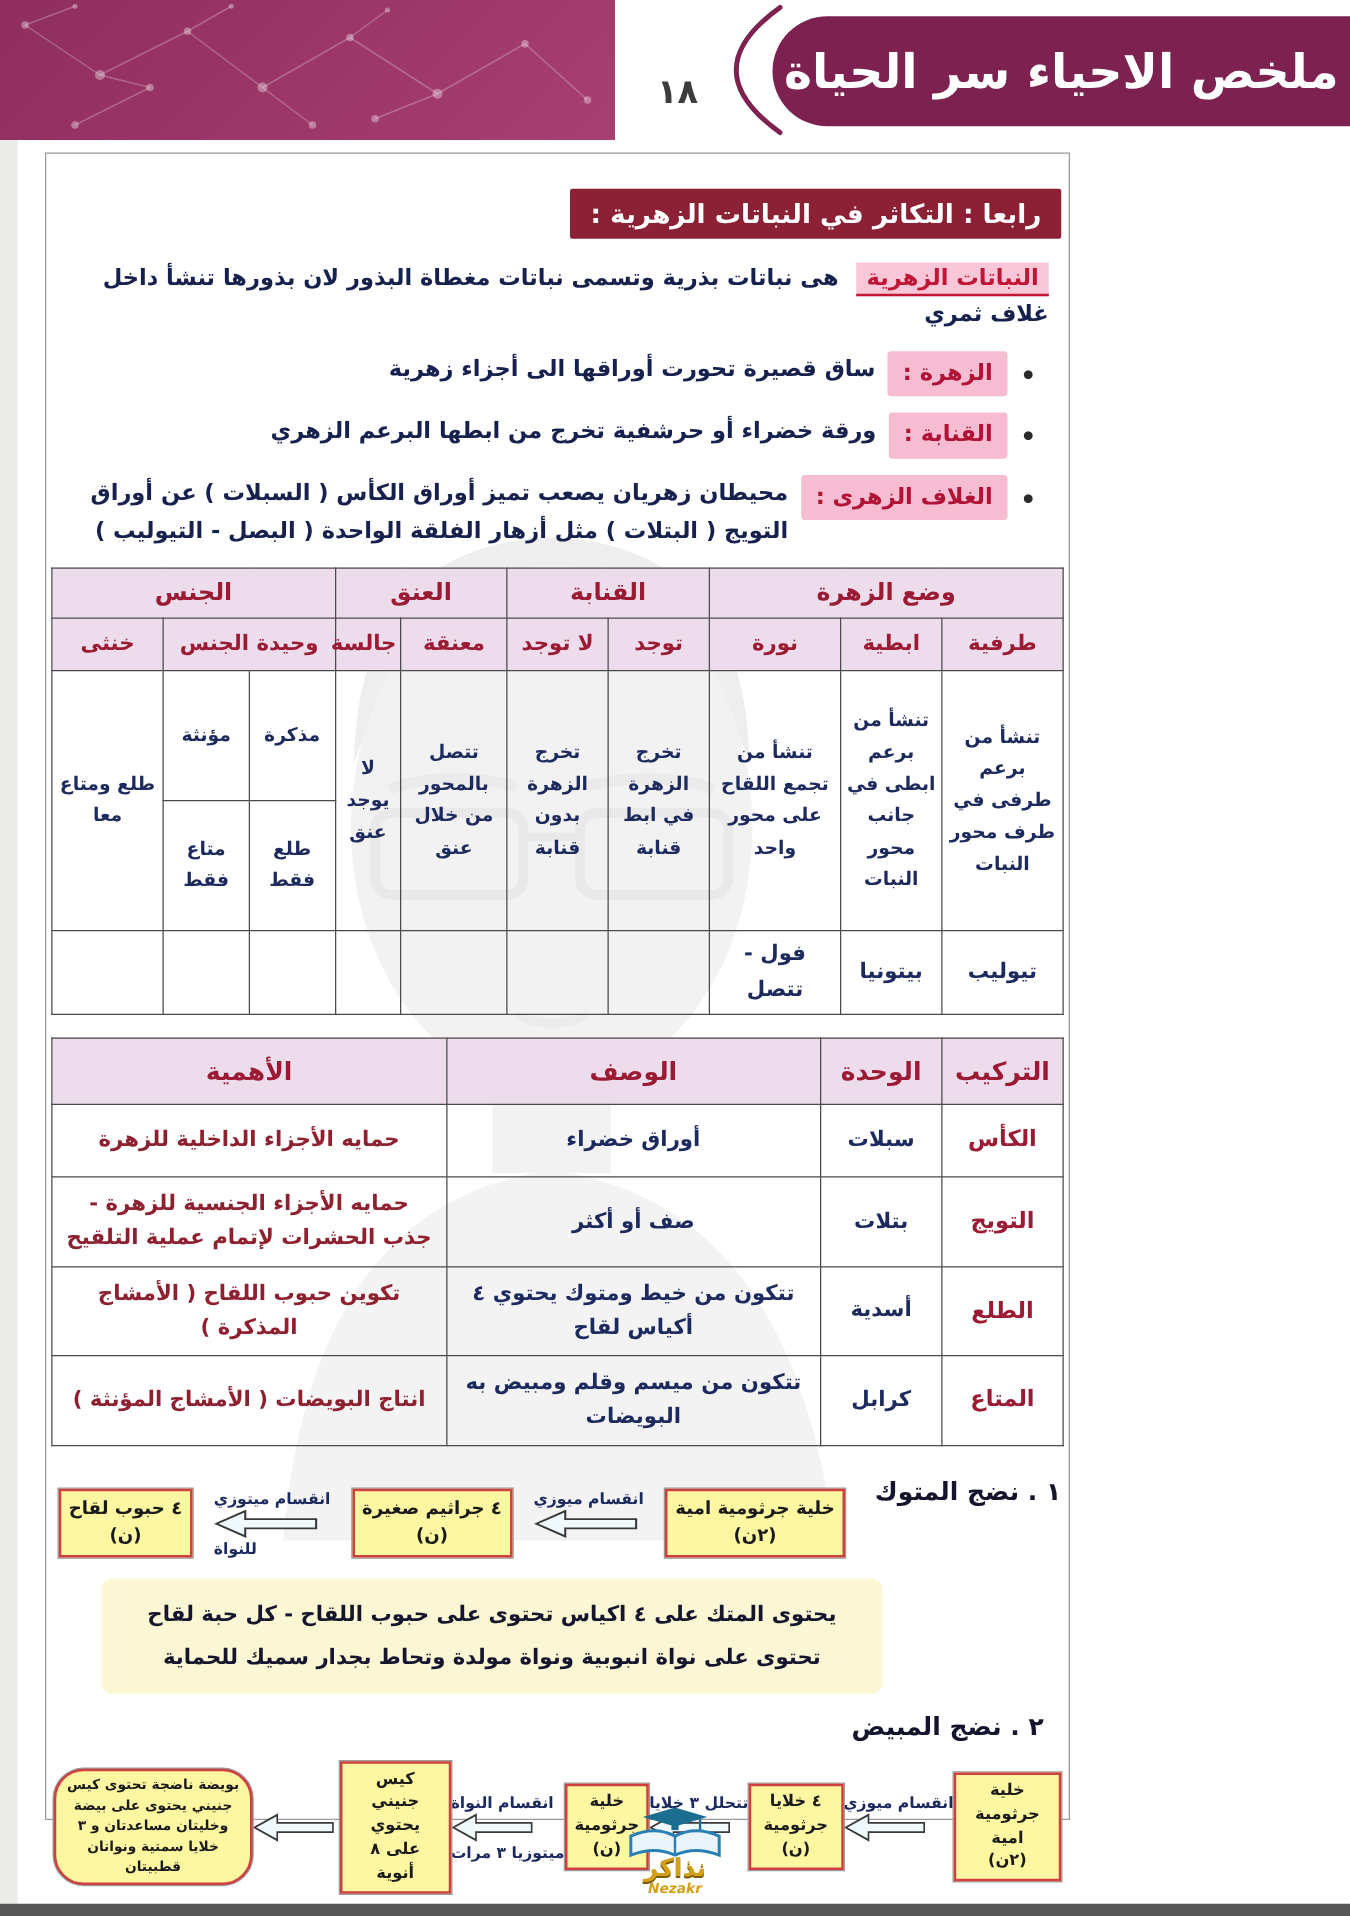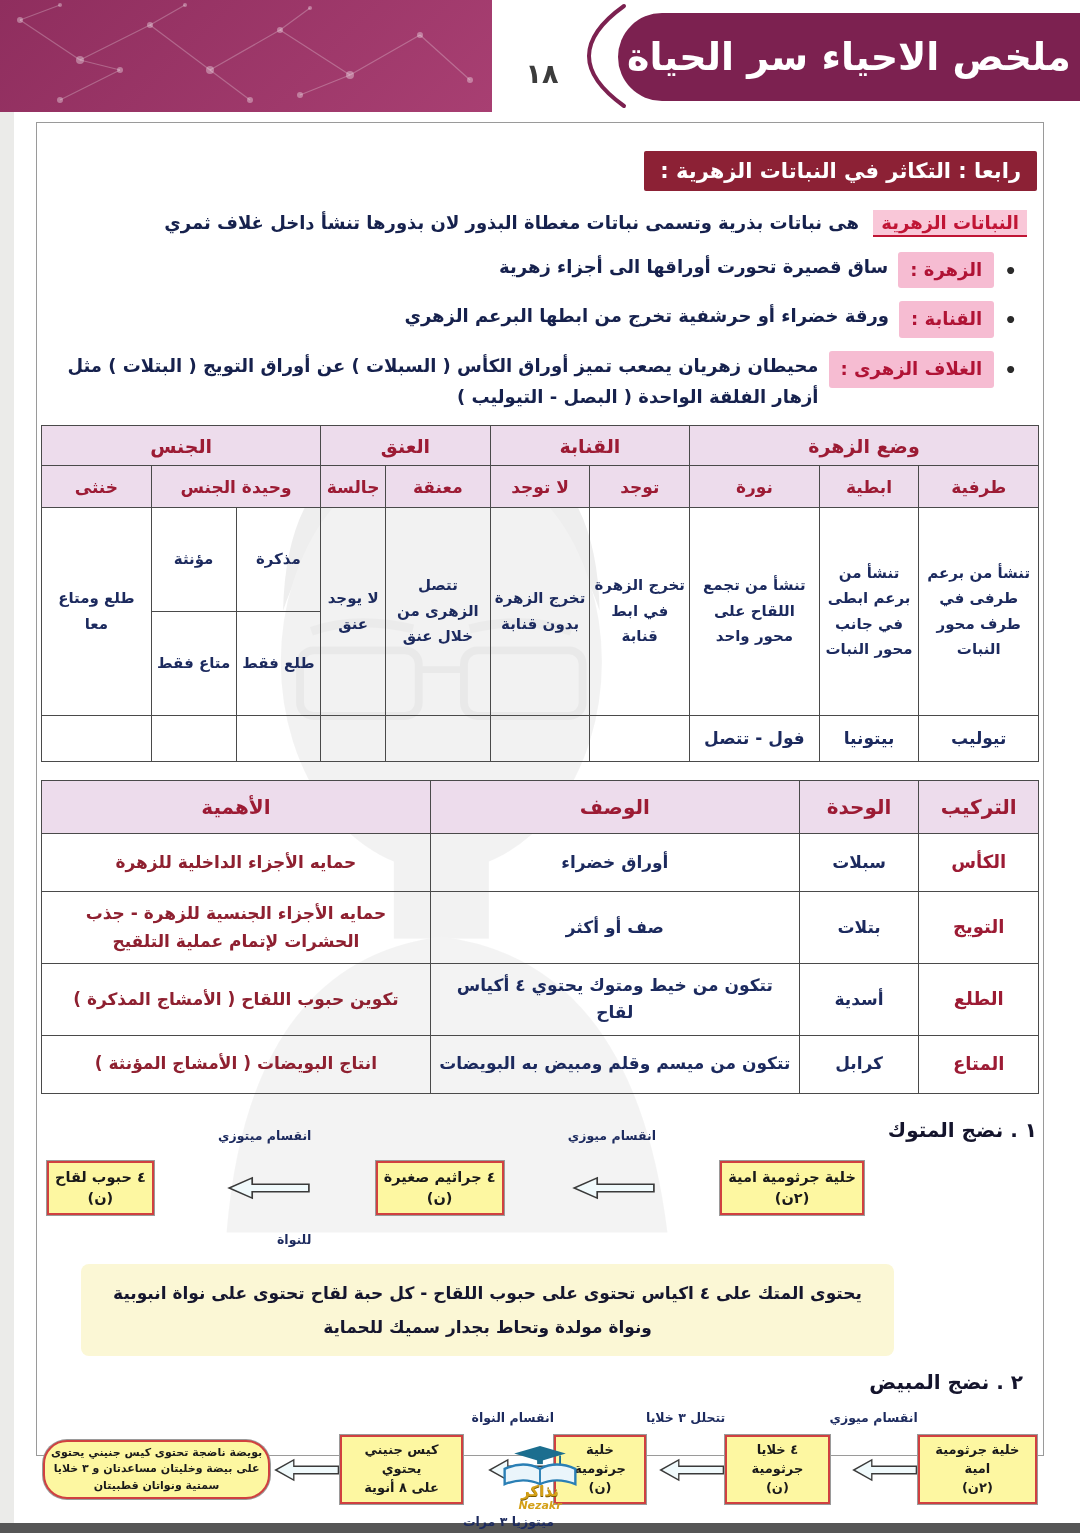--- a/index.html
+++ b/index.html
@@ -15,21 +15,21 @@
   .pattern-box{position:absolute;left:0;top:0;width:492px;height:112px;
     background:linear-gradient(135deg,#8f2e5e,#a83f72);overflow:hidden;}
   .pattern-box svg{position:absolute;left:0;top:0;}
   .title-box{position:absolute;right:0;top:13px;width:462px;height:88px;background:#7c2150;
     border-radius:48px 0 0 48px;display:flex;align-items:center;justify-content:center;}
   .title-box span{color:#ffffff;font-size:38px;font-weight:bold;white-space:nowrap;}
   .swoosh{position:absolute;right:452px;top:0;}
   .page-num{position:absolute;left:512px;top:58px;width:60px;text-align:center;
     font-size:27px;font-weight:bold;color:#3c3c3c;}
   
-  .frame{position:absolute;left:36px;top:122px;width:1008px;height:1334px;
+  .frame{position:absolute;left:36px;top:122px;width:820px;height:1334px;
     border:1px solid #9a9a9a;box-sizing:border-box;direction:rtl;padding:0 4px;}
   .watermark{position:absolute;left:150px;top:250px;opacity:.12;z-index:0;pointer-events:none;}
   .content{position:relative;z-index:1;}
   
   .section-title{display:inline-block;background:#8c2135;color:#fff;font-weight:bold;
     font-size:21px;padding:8px 16px;margin:28px 2px 14px 0;border-radius:2px;}
   
   .intro-line{margin:4px 12px 14px 0;font-size:18px;font-weight:bold;color:#16214d;line-height:1.6;}
   .intro-term{color:#c01535;background:#f9c7d8;padding:2px 8px;border-bottom:2.5px solid #c01535;margin-left:8px;}
   
@@ -62,33 +62,33 @@
   .step-title{font-weight:800;font-size:20px;color:#14142c;white-space:nowrap;}
   .flow{display:flex;align-items:center;direction:rtl;}
   .flow1{flex:1;margin:20px 24px 0 6px;justify-content:space-between;}
   .flow2{margin:16px 2px 0 2px;justify-content:space-between;}
   .fbox{background:#fdf7a1;border:2px solid #d04040;box-shadow:0 0 0 1px #9a9a9a;
     padding:4px 6px;text-align:center;}
   .fbox .l1,.fbox .l2{display:block;font-weight:bold;color:#1a1a1a;font-size:14.5px;line-height:1.45;}
   .flow2 .fbox .l1,.flow2 .fbox .l2{font-size:13px;}
   .fbox.wide{width:236px;padding:3px 5px;border-radius:24px;}
   .fbox.wide .l1{font-size:11px;line-height:1.5;}
-  .farrow{display:flex;flex-direction:column;align-items:flex-start;justify-content:center;min-width:70px;flex:0 0 auto;gap:32px;}
+  .farrow{display:flex;flex-direction:column;align-items:flex-end;justify-content:center;min-width:70px;flex:0 0 auto;}
   .albl{font-size:12.5px;font-weight:bold;color:#1c2a5e;white-space:nowrap;height:16px;}
   .arrow-svg{width:66px;height:24px;}
   .flow1 .arrow-svg{width:84px;}
   .arrow-svg path{fill:#f0fafc;stroke:#3a3a3a;stroke-width:1.6;}
   
   .note-box{background:#fbf7d5;border-radius:8px;margin:16px 145px 8px 40px;padding:12px 26px;
     text-align:center;font-weight:bold;font-size:17px;color:#15162e;line-height:2.0;}
   .step2{margin:14px 16px 2px 0;text-align:right;}
   
   .brand{position:absolute;left:50%;top:1444px;transform:translateX(-50%);z-index:2;
     display:flex;flex-direction:column;align-items:center;}
-  .brand-ar{color:#d4a017;font-weight:800;font-size:15px;line-height:1;margin-top:-4px;
+  .brand-ar{color:#d4a017;font-weight:800;font-size:20px;line-height:1;margin-top:-4px;
     text-shadow:0 1px 0 #7a5a00;}
   .brand-en{color:#d4a017;font-size:11px;font-style:italic;font-weight:bold;line-height:1.2;}
 </style>
 </head>
 <body>
 
 <div class="left-strip"></div>
 
 <div class="header">
   <div class="pattern-box">
@@ -208,21 +208,21 @@
         <th>جالسة</th>
         <th colspan="2">وحيدة الجنس</th>
         <th>خنثى</th>
       </tr>
       <tr class="ba">
         <td rowspan="2">تنشأ من برعم طرفى في طرف محور النبات</td>
         <td rowspan="2">تنشأ من برعم ابطى في جانب محور النبات</td>
         <td rowspan="2">تنشأ من تجمع اللقاح على محور واحد</td>
         <td rowspan="2">تخرج الزهرة في ابط قنابة</td>
         <td rowspan="2">تخرج الزهرة بدون قنابة</td>
-        <td rowspan="2">تتصل الزهرى من خلال عنق</td>
+        <td rowspan="2">تتصل بالمحور من خلال عنق</td>
         <td rowspan="2">لا يوجد عنق</td>
         <td>مذكرة</td>
         <td>مؤنثة</td>
         <td rowspan="2">طلع ومتاع معا</td>
       </tr>
       <tr class="bb">
         <td>طلع فقط</td>
         <td>متاع فقط</td>
       </tr>
       <tr class="ex">

